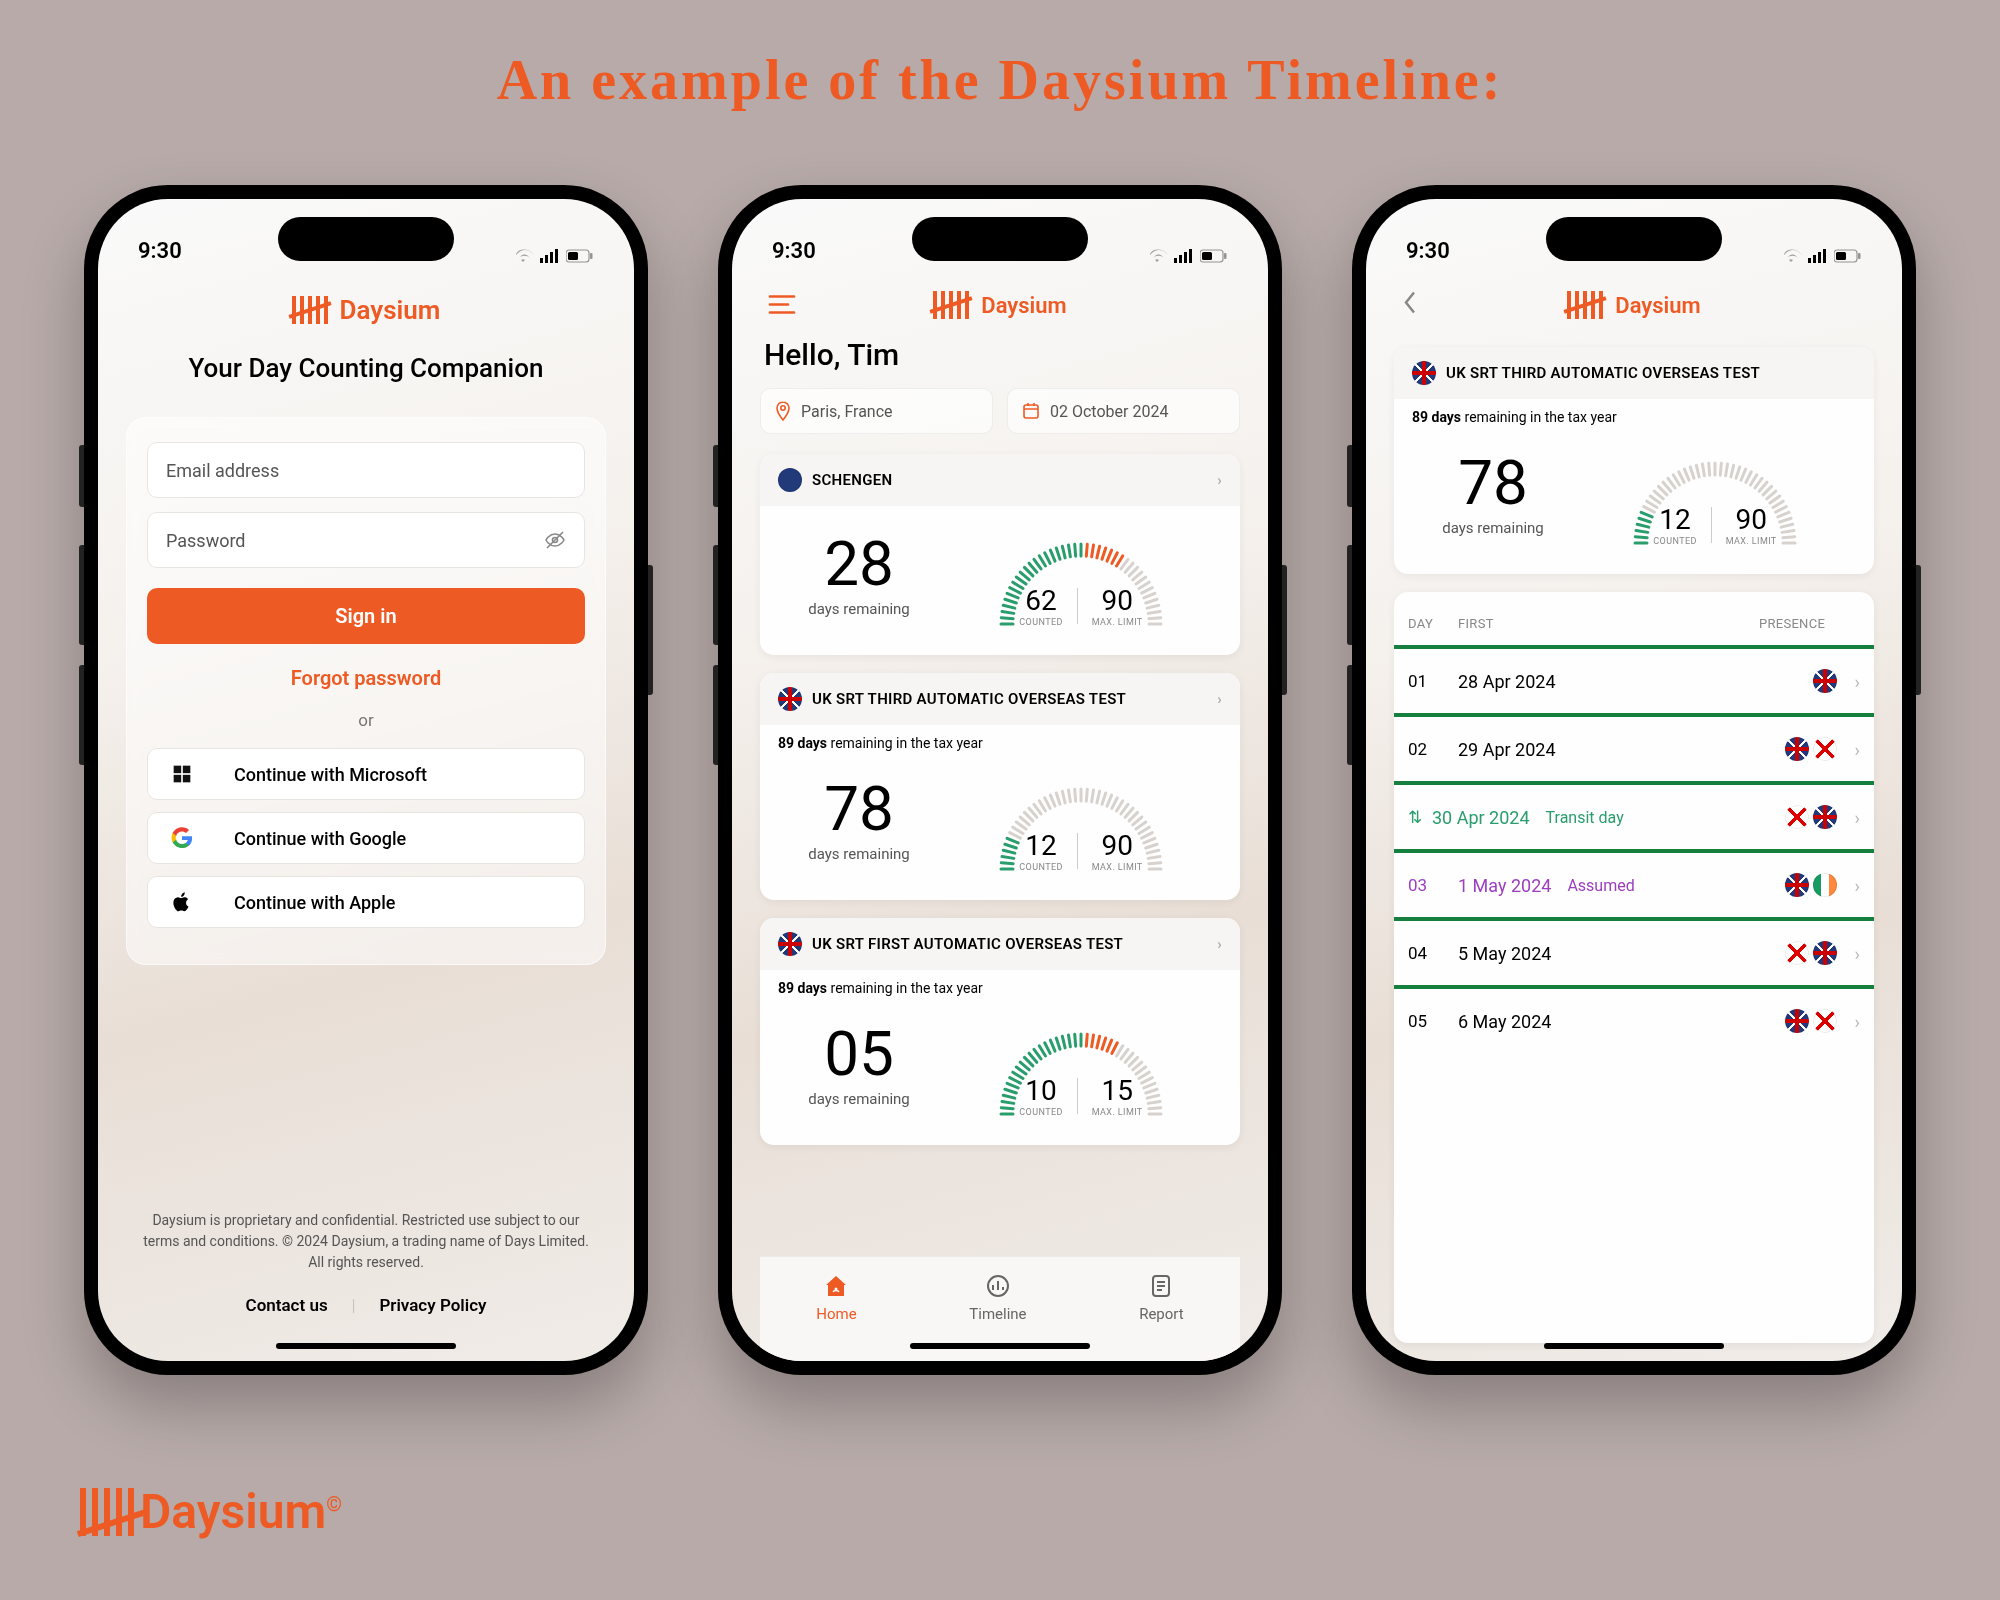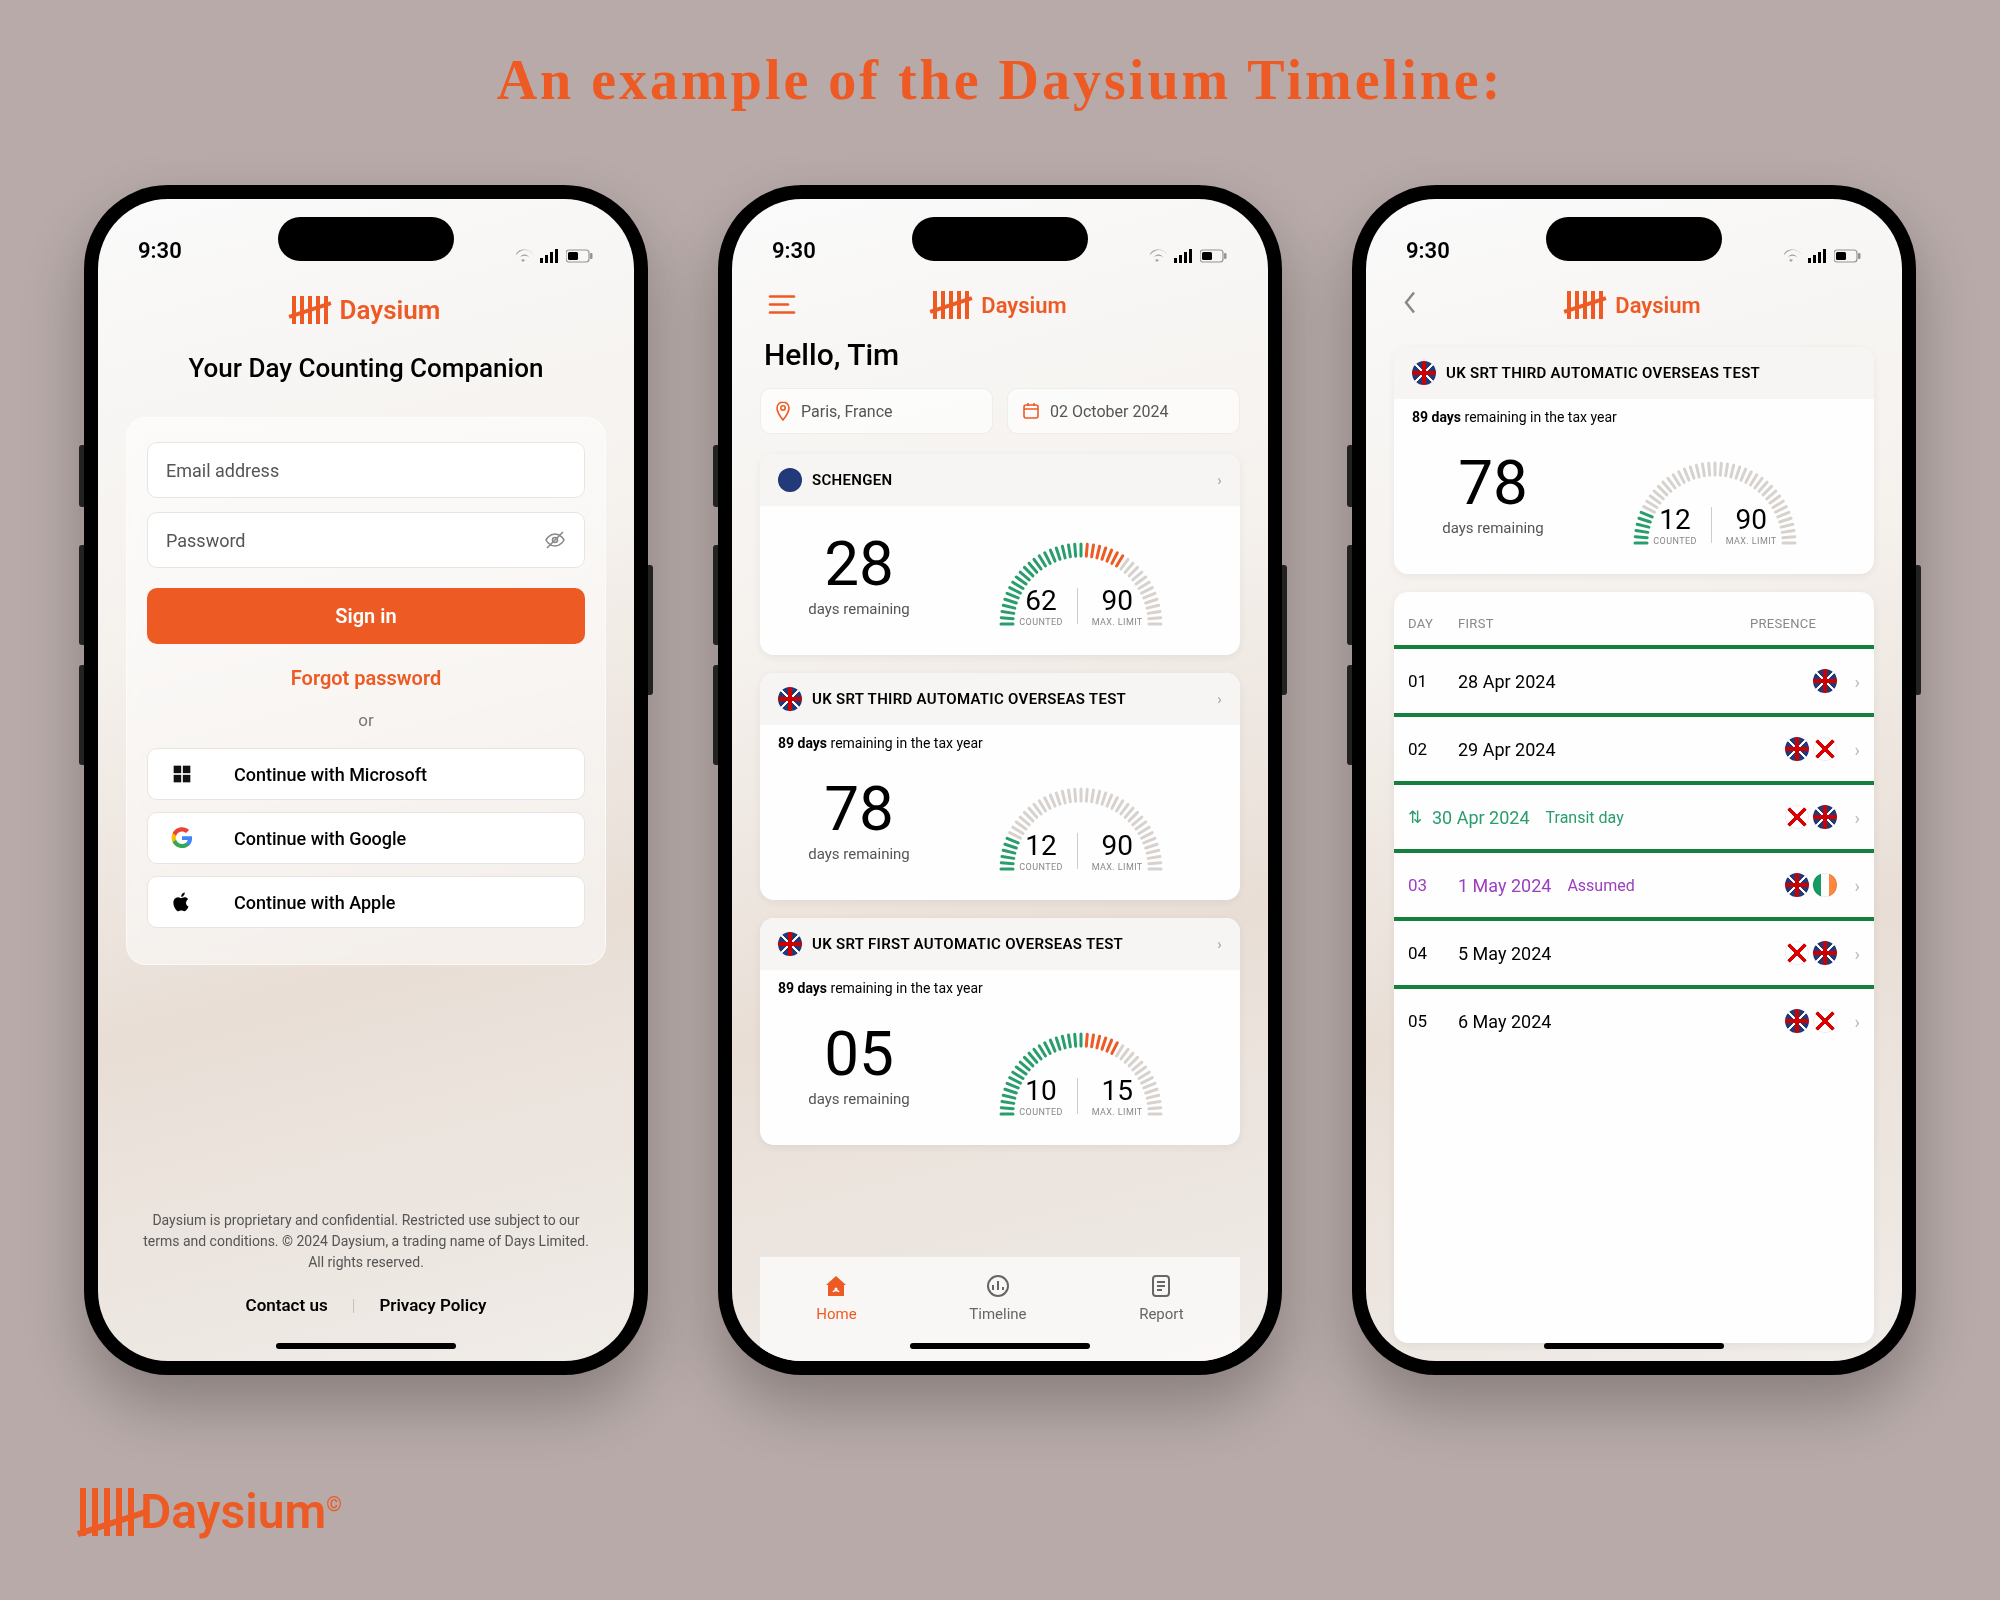--- a/index.html
+++ b/index.html
@@ -81,21 +81,21 @@
   .gsep{width:1px;height:36px;background:#ccc}
 
   .tabbar{margin-top:auto;display:flex;justify-content:space-around;padding:16px 0 38px;background:rgba(250,248,246,.94);border-top:1px solid rgba(0,0,0,.05)}
   .tab{display:flex;flex-direction:column;align-items:center;gap:6px;font-size:15px;color:#666}
   .tab.active{color:var(--orange)}
 
   
   .table-head{display:flex;padding:24px 14px 14px;font-size:13px;color:#888;letter-spacing:.3px}
   .col-day{width:50px}
   .col-date{flex:1}
-  .col-pres{width:110px;text-align:left;padding-right:26px}
+  .col-pres{width:110px;text-align:center;padding-right:26px}
   .row{display:flex;align-items:center;padding:20px 14px;font-size:18px;border-top:4px solid #15803d}
   .row .col-day{font-size:17px}
   .row .col-date{display:flex;align-items:center;gap:16px}
   .row .tag{font-size:16px}
   .row .flags{margin-left:auto;display:flex;align-items:center;gap:4px;padding-right:8px}
   .row .chev{color:#bbb;margin-left:10px}
   .row.transit{color:#2a9d6d}
   .row.assumed .col-day,.row.assumed .col-date{color:#9b3fbf}
 
   .flag{width:24px;height:24px;border-radius:50%;display:inline-block;position:relative;overflow:hidden;background:#eee;font-size:0;box-shadow:inset 0 0 0 1px rgba(0,0,0,.08)}

